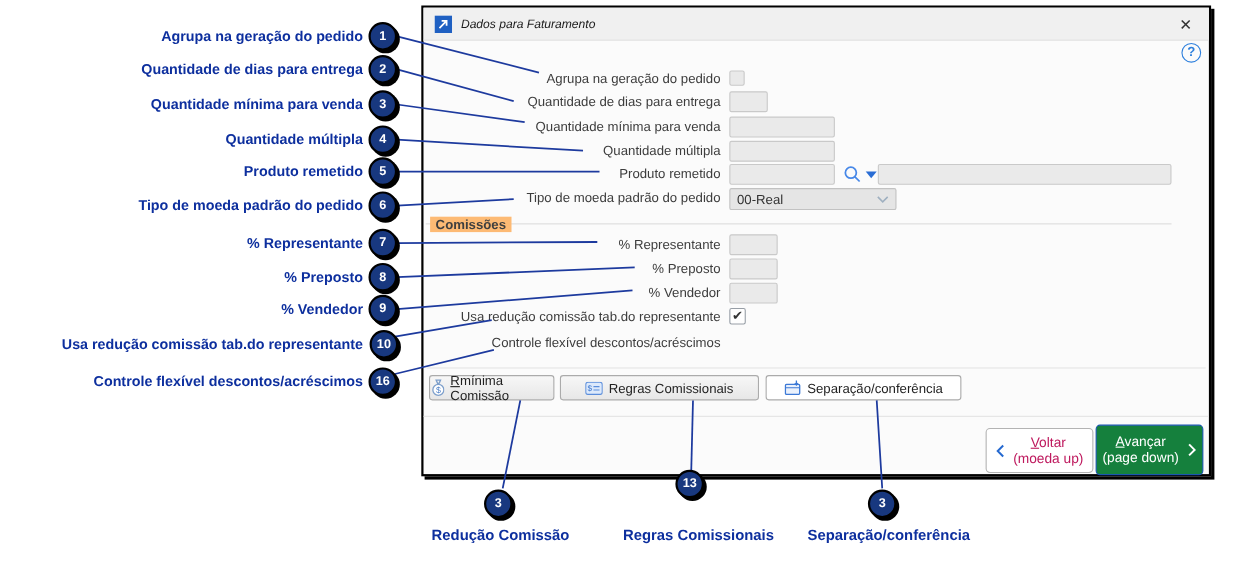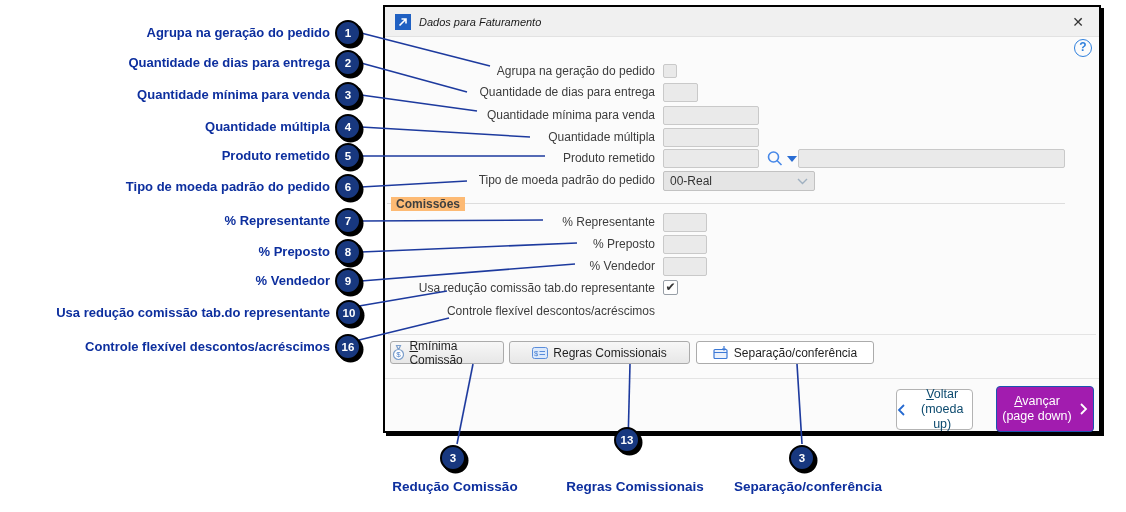--- a/index.html
+++ b/index.html
@@ -53,23 +53,23 @@
   .sep { position:absolute; border-top:1px solid #e4e4e4; }
 
   .abtn { position:absolute; top:334px; height:23px; background:linear-gradient(#f7f7f7,#e7e7e7);
           border:1px solid #ababab; border-radius:3px; display:flex; align-items:center;
           justify-content:center; gap:5px; font-size:12px; color:#1f1f1f; cursor:pointer; }
   .abtn.white { background:#fff; }
   .mn { text-decoration:underline; }
 
   .navbtn { position:absolute; border-radius:4px; display:flex; align-items:center;
             justify-content:center; gap:7px; cursor:pointer; }
-  .nav-voltar { left:511px; top:382px; width:77px; height:41px; background:#fff;
-                border:1px solid #b3b3b3; color:#0c4a6e; }
-  .nav-avancar { left:611px; top:379px; width:98px; height:46px; background:#a21caf;
+  .nav-voltar { left:511px; top:382px; width:98px; height:41px; background:#fff;
+                border:1px solid #b3b3b3; color:#be185d; }
+  .nav-avancar { left:611px; top:379px; width:98px; height:46px; background:#15803d;
                  border:1px solid #1a55b0; color:#fff; }
   .navtxt { text-align:center; font-size:12.5px; line-height:15px; }
 </style>
 </head>
 <body>
 
 <div id="stage">
 
   <svg id="callout-lines" width="1126" height="512">
     <g stroke="#1d3a9e" stroke-width="1.6" fill="none">

